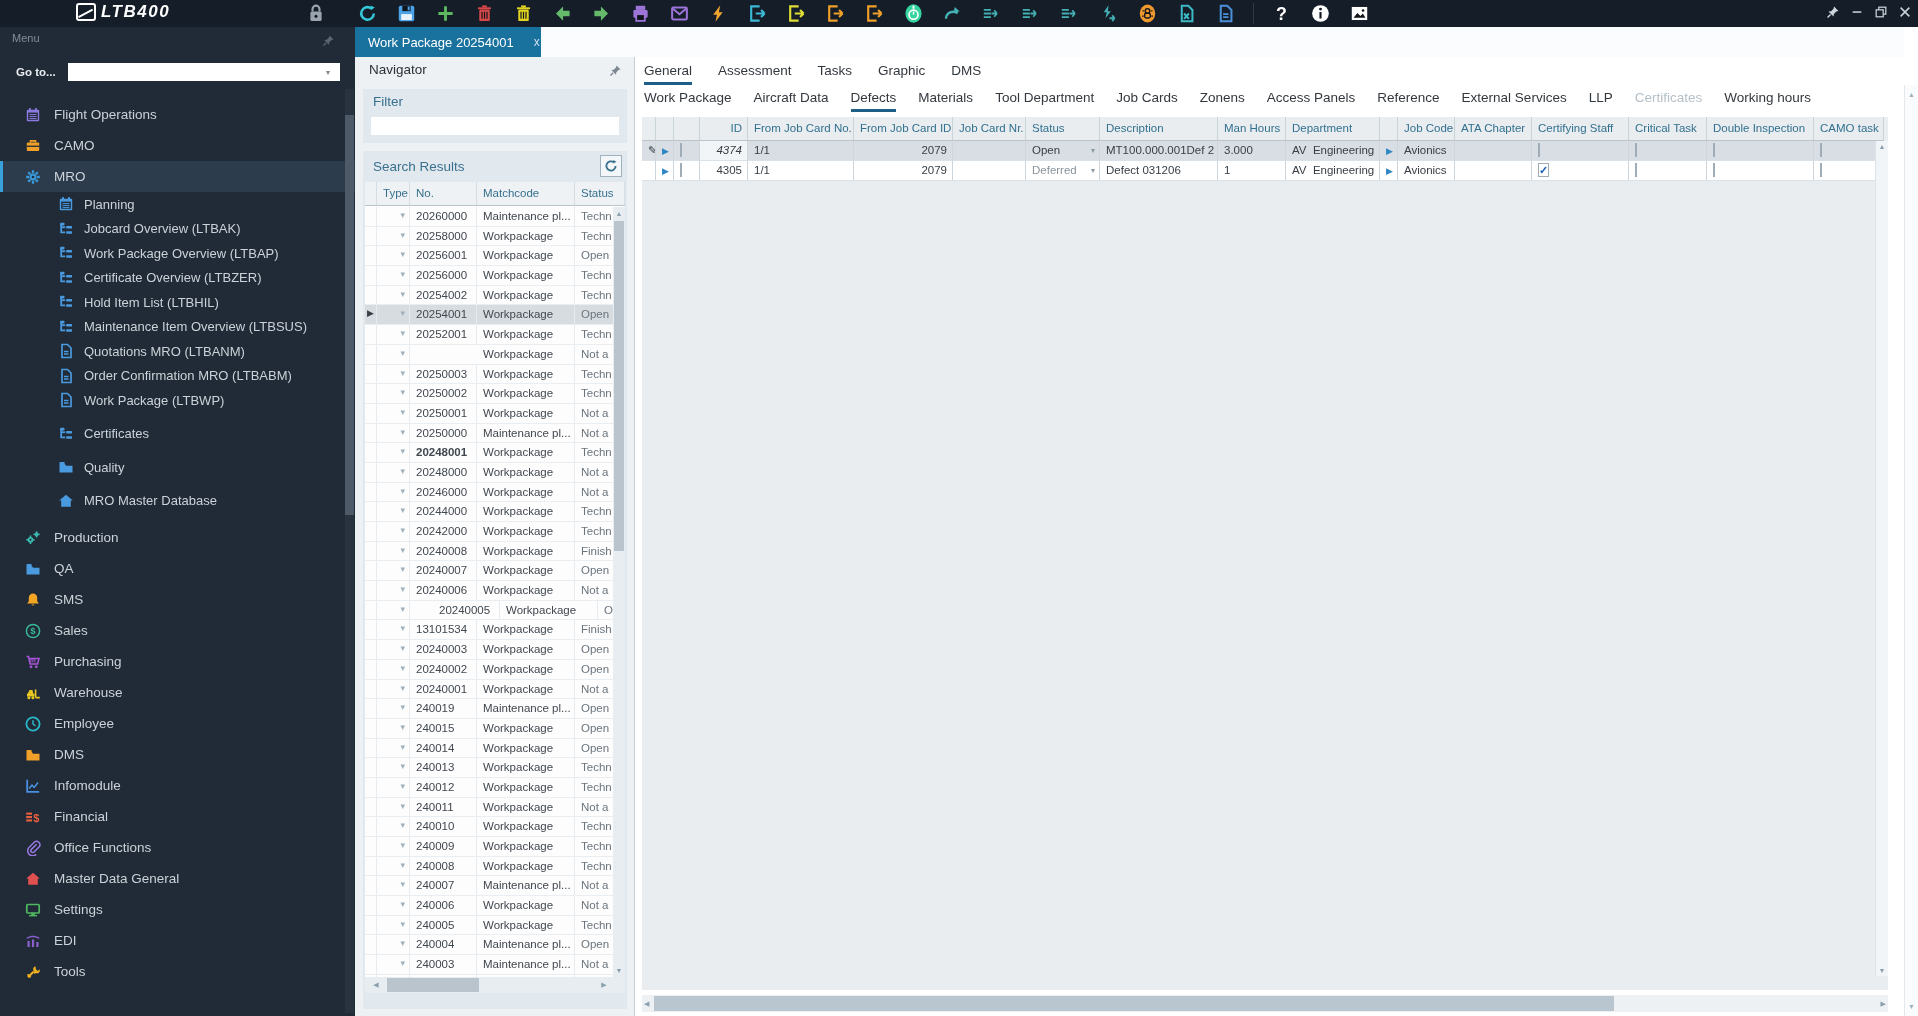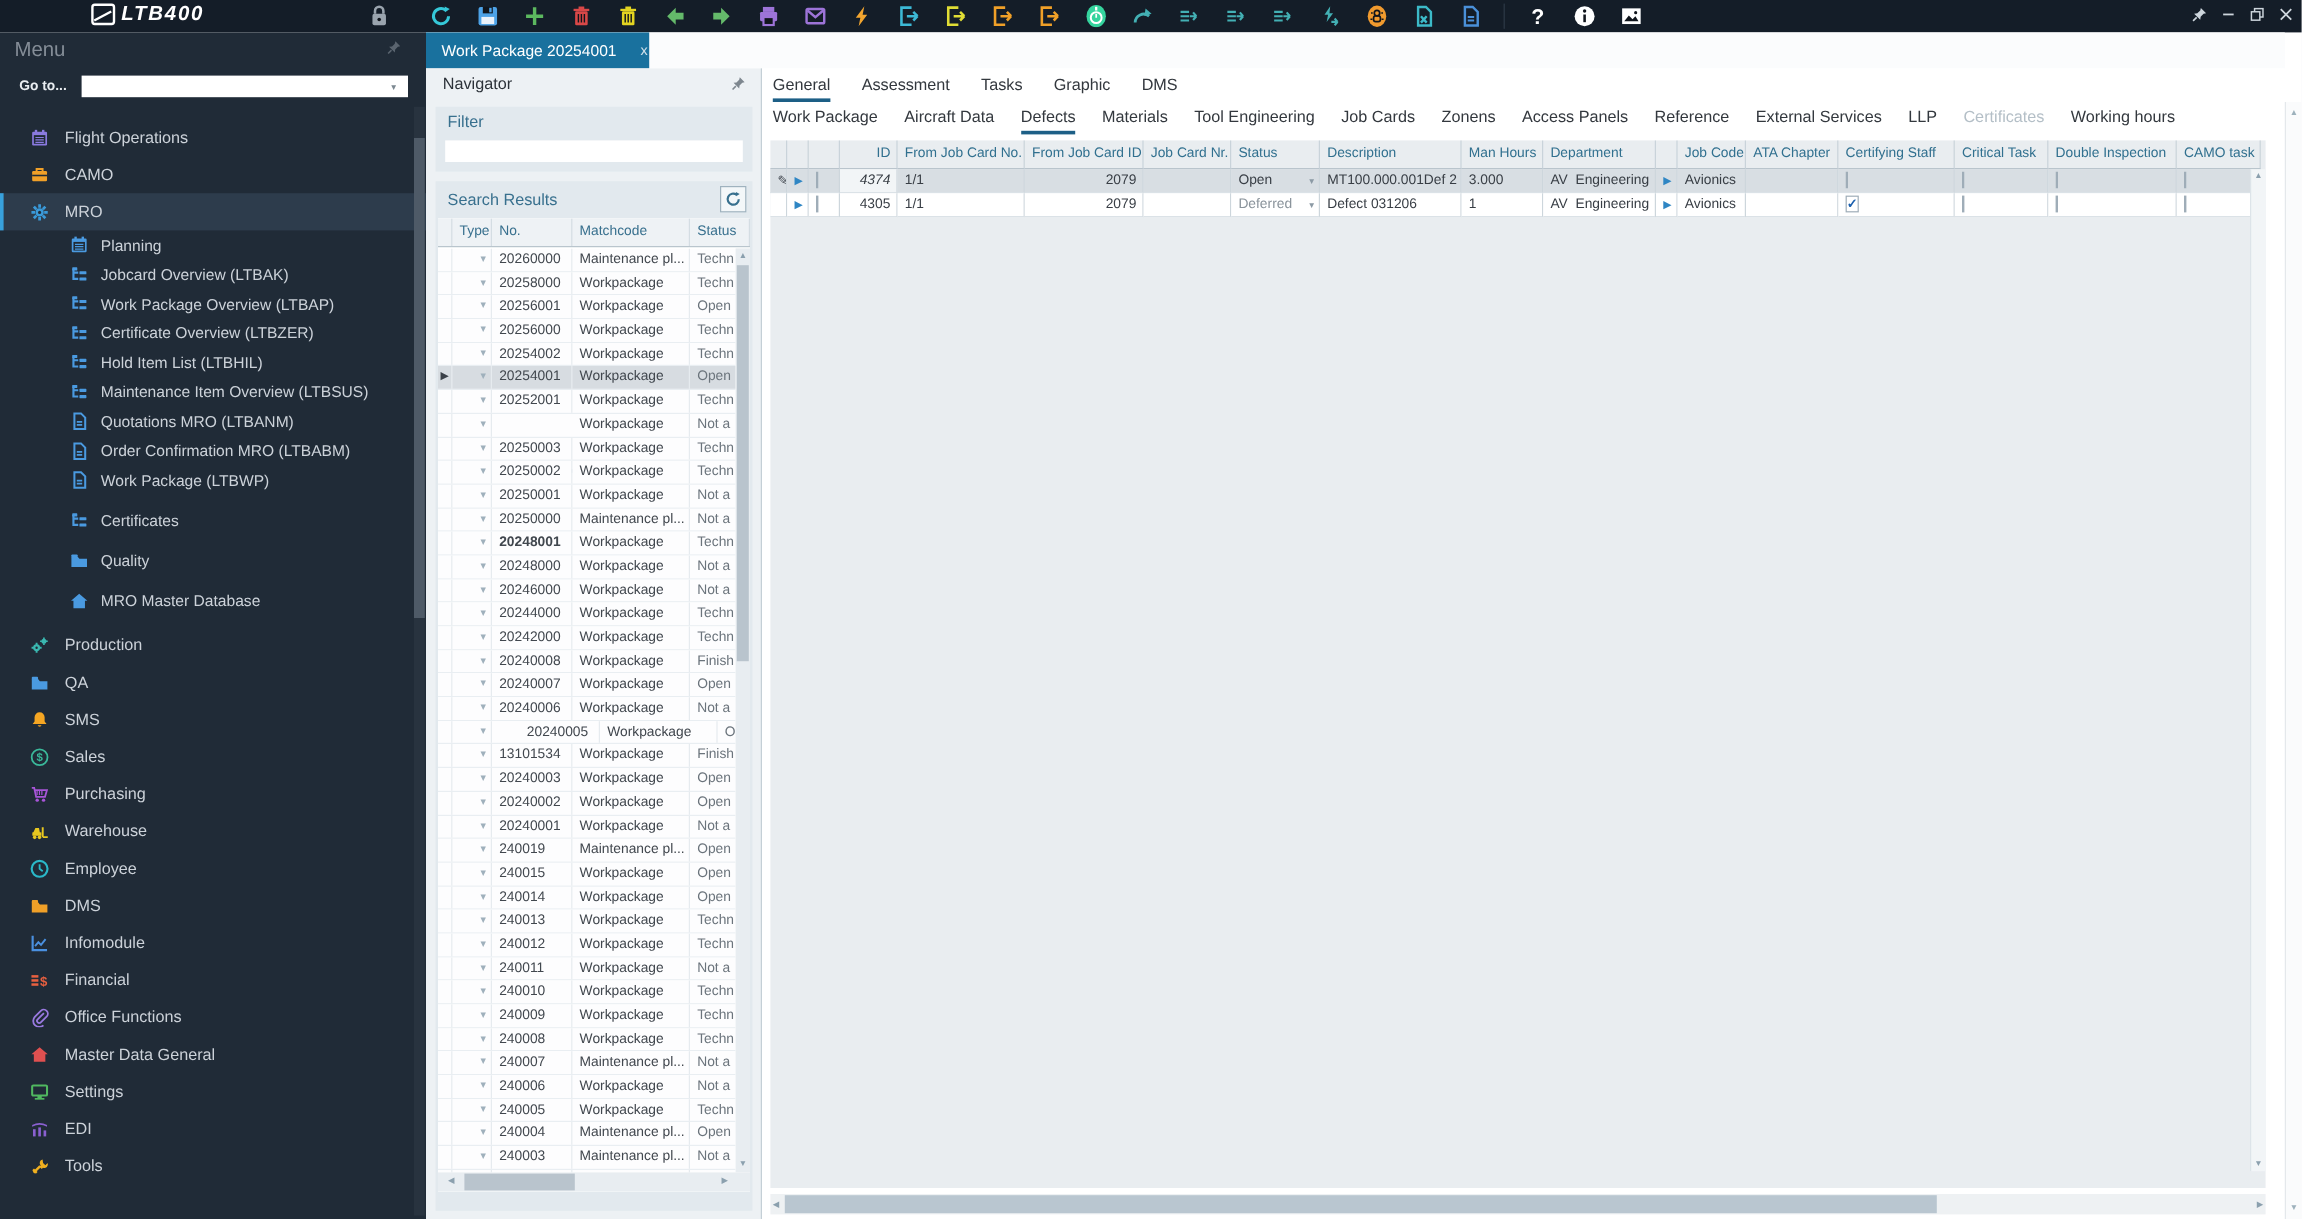--- a/index.html
+++ b/index.html
@@ -18,21 +18,21 @@
   #toolbar { position:absolute; left:348px; top:3px; height:21px; display:flex; align-items:center; }
   #toolbar .tbi { width:22px; height:21px; margin:0 8.5px; display:flex; align-items:center; justify-content:center; cursor:pointer; }
   #toolbar .tbi svg { width:19px; height:19px; }
   #win-controls { position:absolute; right:4px; top:3px; display:flex; align-items:center; gap:6px; }
   #win-controls .wci { width:18px; height:18px; display:flex; align-items:center; justify-content:center; }
   #win-controls .wci svg { width:14px; height:14px; }
 
   
   #sidebar { position:absolute; left:0; top:27px; width:355px; height:989px; background:#202b37; overflow:hidden; }
   #menu-head { position:relative; height:26px; }
-  #menu-head .menu-title { position:absolute; left:12px; top:5px; color:#848d97; font-size:17px; }
+  #menu-head .menu-title { position:absolute; left:12px; top:5px; color:#848d97; font-size:11px; }
   #menu-head .pin { position:absolute; right:20px; top:6px; width:13px; height:13px; opacity:.55; }
   #goto-row { position:relative; height:28px; margin-top:8px; }
   #goto-row .goto-label { position:absolute; left:16px; top:5px; color:#e9edf1; font-size:11.5px; font-weight:bold; }
   #goto-input { position:absolute; left:68px; top:2px; width:272px; height:18px; background:#fff;
     border:none; font-size:11px; padding:0 16px 0 4px; }
   #goto-row .dd-arrow { position:absolute; left:326px; top:7px; font-size:8px; color:#7c8891; pointer-events:none; }
   #menu-list { margin-top:10px; }
   .mi { height:31px; display:flex; align-items:center; gap:13px; padding-left:22px;
     color:#ccd2d9; font-size:13.5px; border-left:3px solid transparent; cursor:pointer; }
   .mi.child { height:24.5px; padding-left:55px; font-size:13px; gap:10px; }
@@ -984,21 +984,21 @@
       <div class="mtab">Assessment</div>
       <div class="mtab">Tasks</div>
       <div class="mtab">Graphic</div>
       <div class="mtab">DMS</div>
     </div>
   <div id="tabs2" class="tabrow">
       <div class="mtab">Work Package</div>
       <div class="mtab">Aircraft Data</div>
       <div class="mtab active">Defects</div>
       <div class="mtab">Materials</div>
-      <div class="mtab">Tool Engineering</div>
+      <div class="mtab">Tool Department</div>
       <div class="mtab">Job Cards</div>
       <div class="mtab">Zonens</div>
       <div class="mtab">Access Panels</div>
       <div class="mtab">Reference</div>
       <div class="mtab">External Services</div>
       <div class="mtab">LLP</div>
       <div class="mtab disabled">Certificates</div>
       <div class="mtab">Working hours</div>
     </div>
   <div id="grid-wrap">

